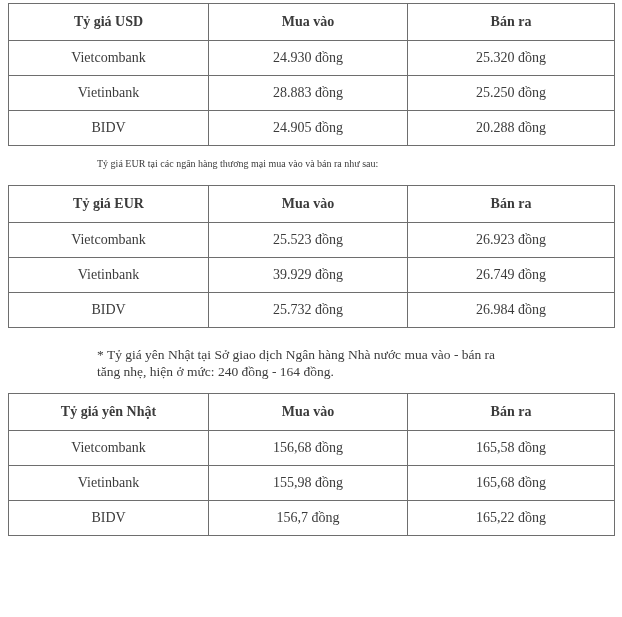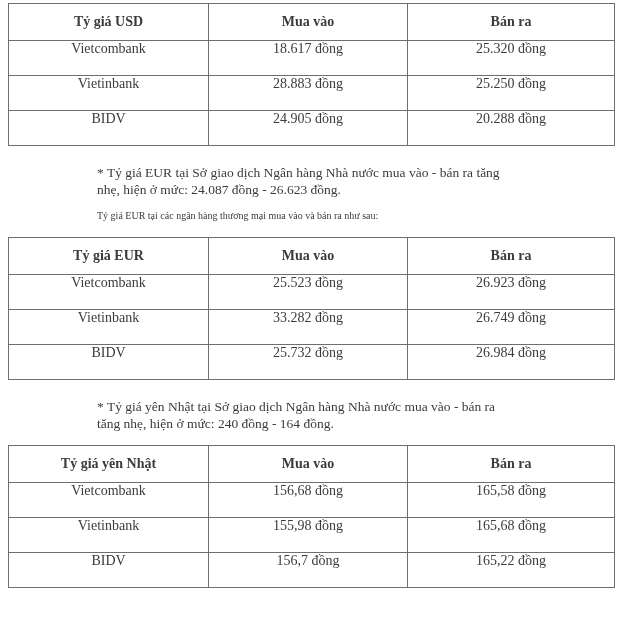--- a/index.html
+++ b/index.html
@@ -32,21 +32,21 @@
     white-space: nowrap;
   }
   .rates-table th {
     font-weight: bold;
     height: 37px;
     padding-top: 10px;
   }
   .rates-table td {
     font-weight: normal;
     height: 35px;
-    padding-top: 0;
+    padding-top: 9px;
   }
   
   table.usd-table tr.light-top td { border-top-color: #cccccc; }
   p.note {
     width: 424px;
     margin: 18px 0 0 97px;
     font-size: 13.5px;
     line-height: 17px;
   }
   p.lead {
@@ -72,37 +72,36 @@
     <thead>
       <tr>
         <th>Tỷ giá USD</th>
         <th>Mua vào</th>
         <th>Bán ra</th>
       </tr>
     </thead>
     <tbody>
       <tr>
         <td>Vietcombank</td>
-        <td>18.617 đồng</td>
+        <td>24.930 đồng</td>
         <td>25.320 đồng</td>
       </tr>
       <tr class="light-top">
         <td>Vietinbank</td>
         <td>28.883 đồng</td>
         <td>25.250 đồng</td>
       </tr>
       <tr>
         <td>BIDV</td>
         <td>24.905 đồng</td>
         <td>20.288 đồng</td>
       </tr>
     </tbody>
   </table>
 
-  <p class="note">* Tỷ giá EUR tại Sở giao dịch Ngân hàng Nhà nước mua vào - bán ra tăng nhẹ, hiện ở mức: 24.087 đồng - 26.623 đồng.</p>
   <p class="lead">Tỷ giá EUR tại các ngân hàng thương mại mua vào và bán ra như sau:</p>
 
   <table class="rates-table">
     <colgroup>
         <col class="col-bank">
         <col class="col-buy">
         <col class="col-sell">
       </colgroup>
     <thead>
       <tr>
@@ -112,21 +111,21 @@
       </tr>
     </thead>
     <tbody>
       <tr>
         <td>Vietcombank</td>
         <td>25.523 đồng</td>
         <td>26.923 đồng</td>
       </tr>
       <tr>
         <td>Vietinbank</td>
-        <td>33.282 đồng</td>
+        <td>39.929 đồng</td>
         <td>26.749 đồng</td>
       </tr>
       <tr>
         <td>BIDV</td>
         <td>25.732 đồng</td>
         <td>26.984 đồng</td>
       </tr>
     </tbody>
   </table>
 

